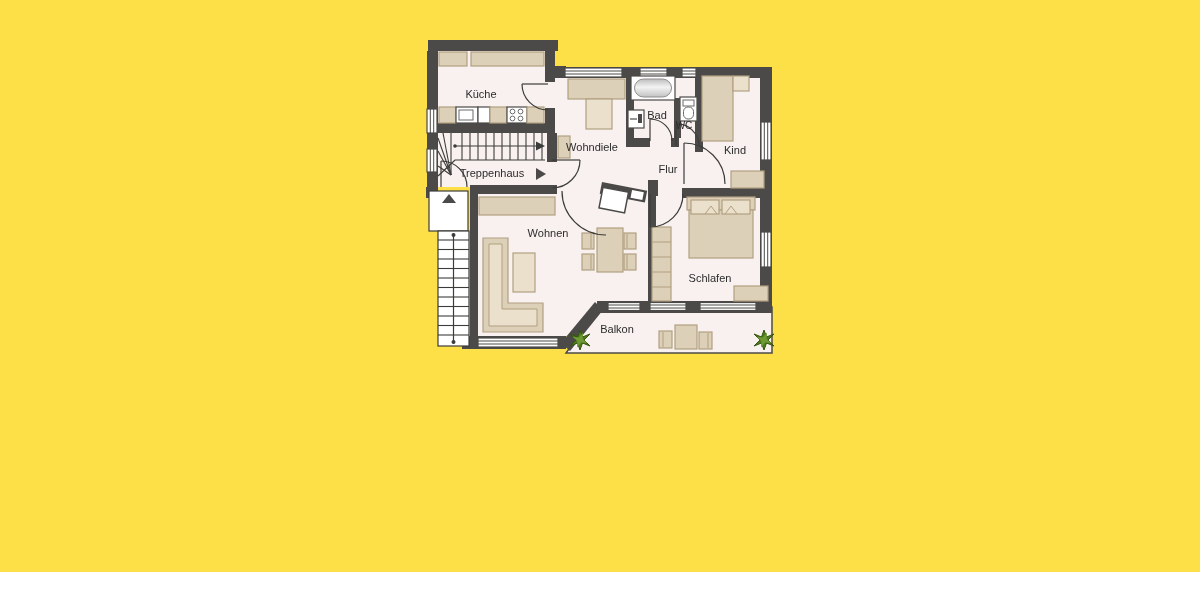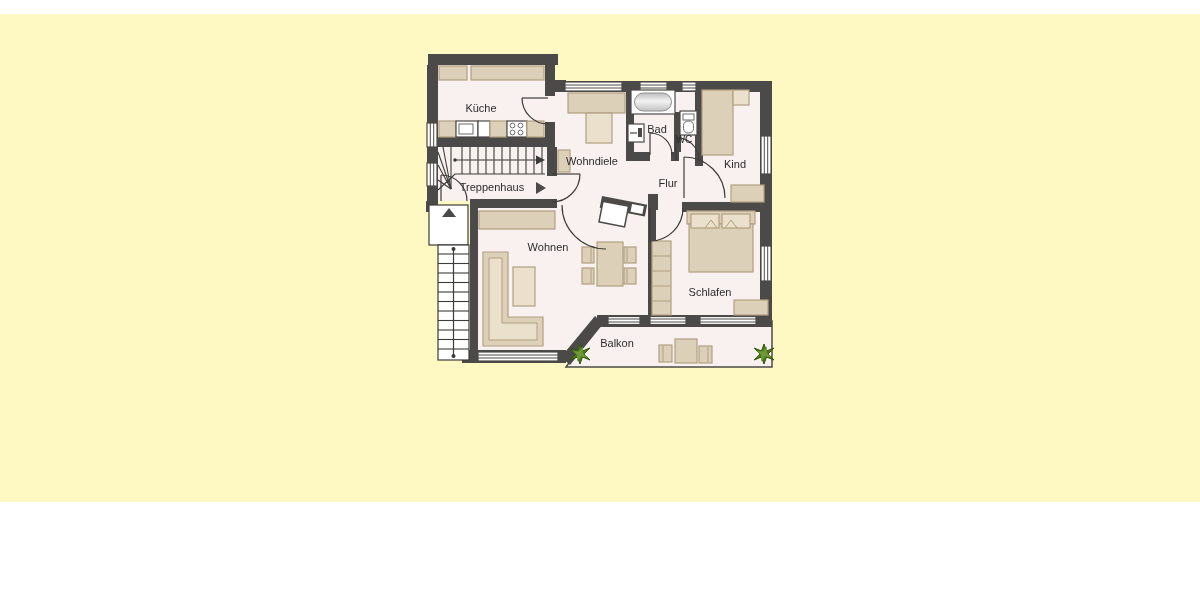--- a/index.html
+++ b/index.html
@@ -1,17 +1,17 @@
 <!DOCTYPE html>
 <html><head>
 <meta charset="utf-8">
 <style>
   html,body{margin:0;padding:0;background:#ffffff;}
-  .stage{position:relative;width:1200px;height:488px;background:#fef9c3;overflow:hidden;
-         font-family:"Liberation Sans", sans-serif;margin-top:14px;}
+  .stage{position:relative;width:1200px;height:572px;background:#fde047;overflow:hidden;
+         font-family:"Liberation Sans", sans-serif;}
   svg{display:block;}
   text.room-label{font-family:"Liberation Sans", sans-serif;font-size:11px;fill:#2c2c2c;}
   text.room-label-small{font-family:"Liberation Sans", sans-serif;font-size:10px;fill:#2c2c2c;}
   .wall{fill:#4b4a48;}
   .floor{fill:#f8f1ef;}
   .furn{fill:#ddd0b8;stroke:#b1a081;stroke-width:1.2;}
   .furn-light{fill:#ebe0cb;stroke:#b1a081;stroke-width:1.2;}
   .fixture{fill:#ffffff;stroke:#4b4a48;stroke-width:1.2;}
   .winline{stroke:#4b4a48;stroke-width:1;}
   .door-arc{fill:none;stroke:#3c3c3a;stroke-width:1.2;}

